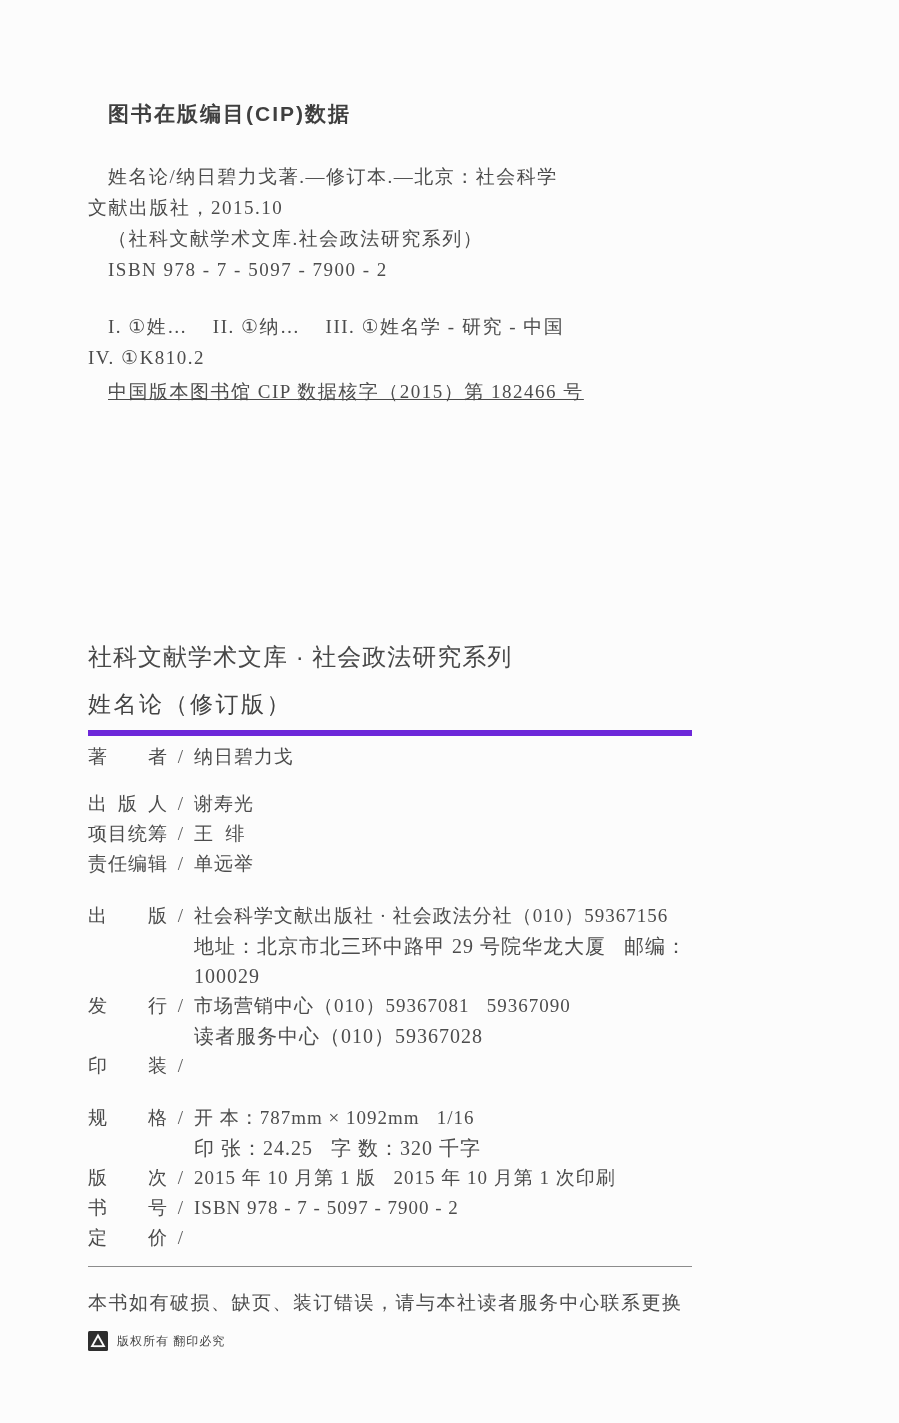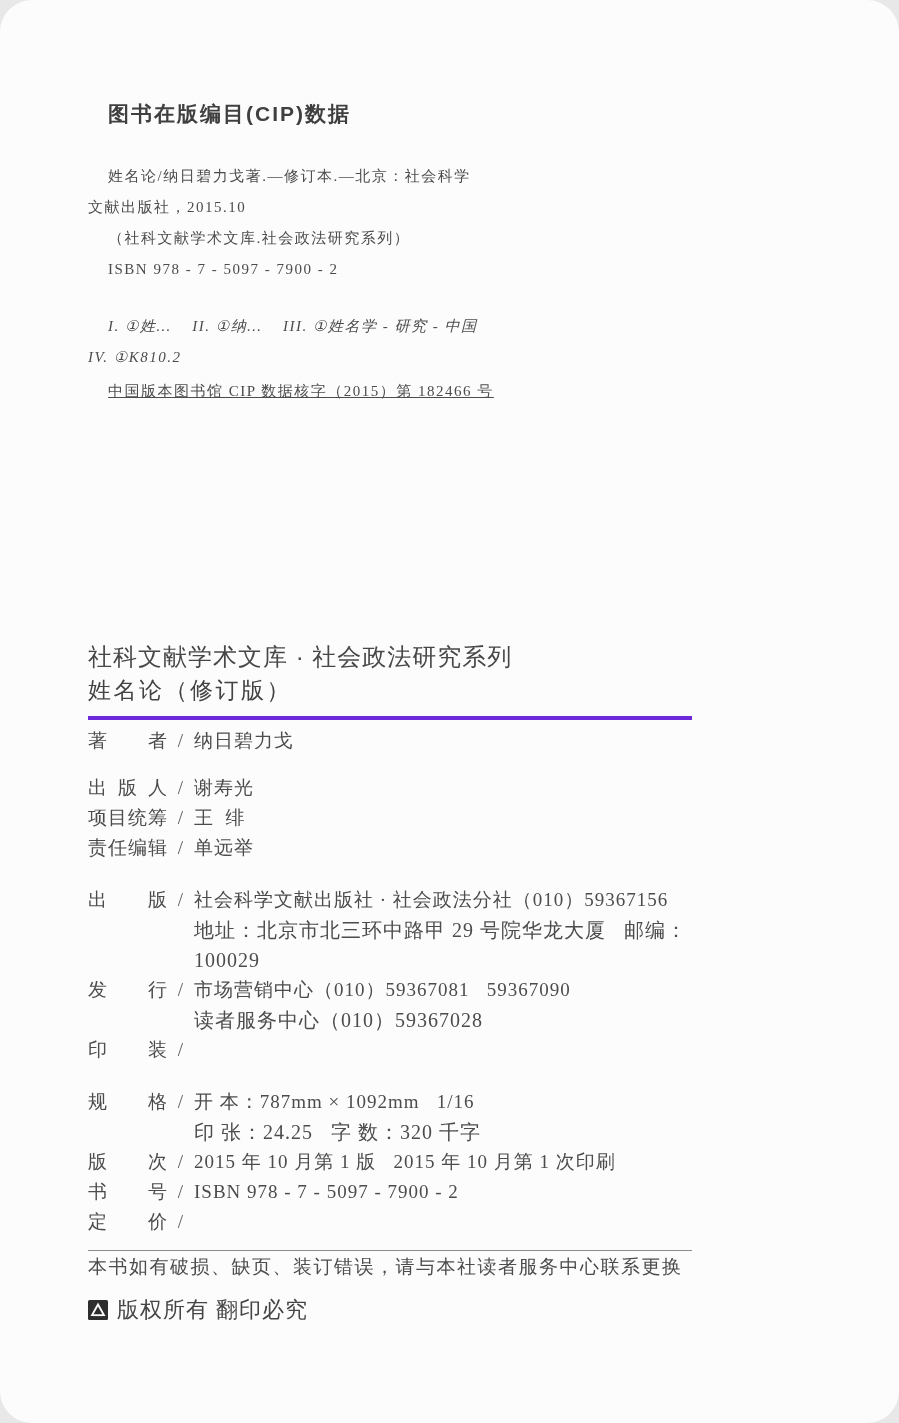--- a/index.html
+++ b/index.html
@@ -6,61 +6,60 @@
   html, body { background: #e8e8e8; }
   .page {
     width: 899px;
     height: 1423px;
     margin: 0 auto;
     background: #fcfcfc;
     color: #4c4c4c;
     padding: 100px 0 0 88px;
     overflow: hidden;
     font-family: "Liberation Serif", "DejaVu Serif", serif;
-    border-radius: 32px;
   }
   .content { width: 604px; }
   .t { white-space: pre-wrap; }
 
   
   .cip-heading {
     font-family: "Liberation Sans", "DejaVu Sans", sans-serif;
     font-size: 21px;
     font-weight: bold;
     color: #3f3f3f;
     letter-spacing: 2px;
     padding-left: 20px;
   }
   .cip-body { margin-top: 33px; }
   .cip-line {
-    font-size: 15px;
+    font-size: 19px;
     line-height: 31px;
     letter-spacing: 1.5px;
   }
   .indent { padding-left: 20px; }
-  .cip-class { margin-top: 26px; font-style: italic; }
+  .cip-class { margin-top: 26px; }
   .cip-record { margin-top: 3px; text-decoration: underline; }
 
   
   .book-block { margin-top: 234px; }
   .series {
     font-family: "Liberation Sans", "DejaVu Sans", sans-serif;
     font-size: 24px;
     letter-spacing: 1px;
     color: #474747;
   }
   .title {
     font-family: "Liberation Sans", "DejaVu Sans", sans-serif;
     font-size: 23px;
     font-weight: normal;
     letter-spacing: 2.5px;
     color: #434343;
-    margin-top: 2px;
+    margin-top: 16px;
     padding-bottom: 10px;
-    border-bottom: 4px solid #6d28d9;
+    border-bottom: 6px solid #6d28d9;
   }
   .rows { margin-top: 6px; }
   .info-row {
     display: flex;
     font-size: 19px;
     line-height: 30px;
     letter-spacing: 1px;
   }
   .row-label {
     width: 80px;
@@ -82,36 +81,36 @@
   
   .footer-rule {
     width: 604px;
     border-top: 1px solid #8c8c8c;
     margin-top: 13px;
   }
   .warning {
     font-size: 19px;
     line-height: 30px;
     letter-spacing: 1.5px;
-    margin-top: 1px;
+    margin-top: 21px;
   }
   .copyright-row {
     display: flex;
     align-items: center;
     margin-top: 13px;
   }
   .logo {
     width: 20px;
     height: 20px;
     margin-right: 9px;
     flex: 0 0 20px;
   }
   .copyright-text {
     font-family: "Liberation Sans", "DejaVu Sans", sans-serif;
-    font-size: 22px;
+    font-size: 12px;
     letter-spacing: 1px;
     color: #454545;
   }
 </style>
 </head>
 <body>
 
 <div class="page">
   <div class="content">
 

